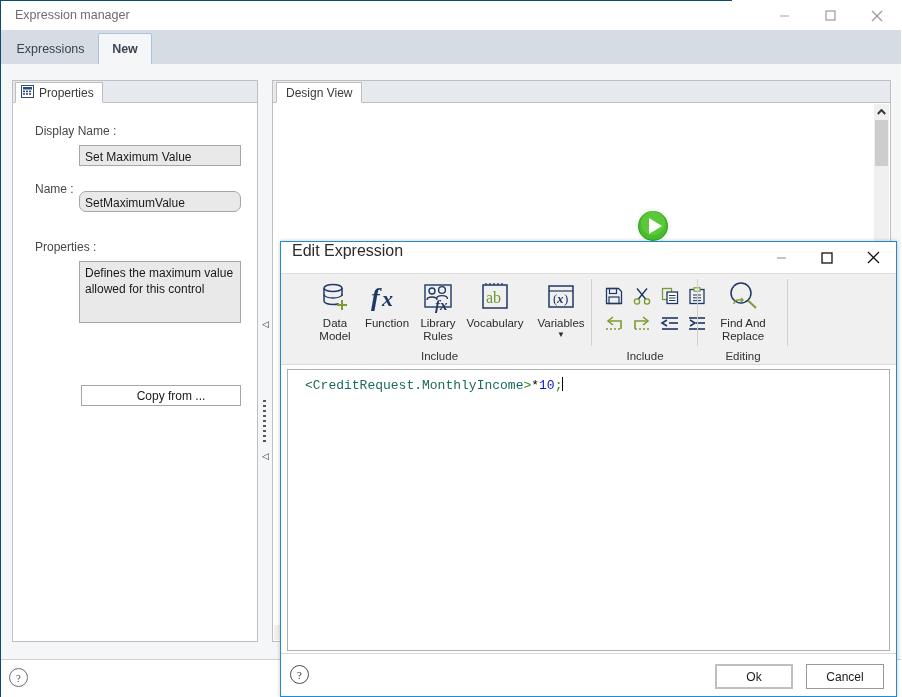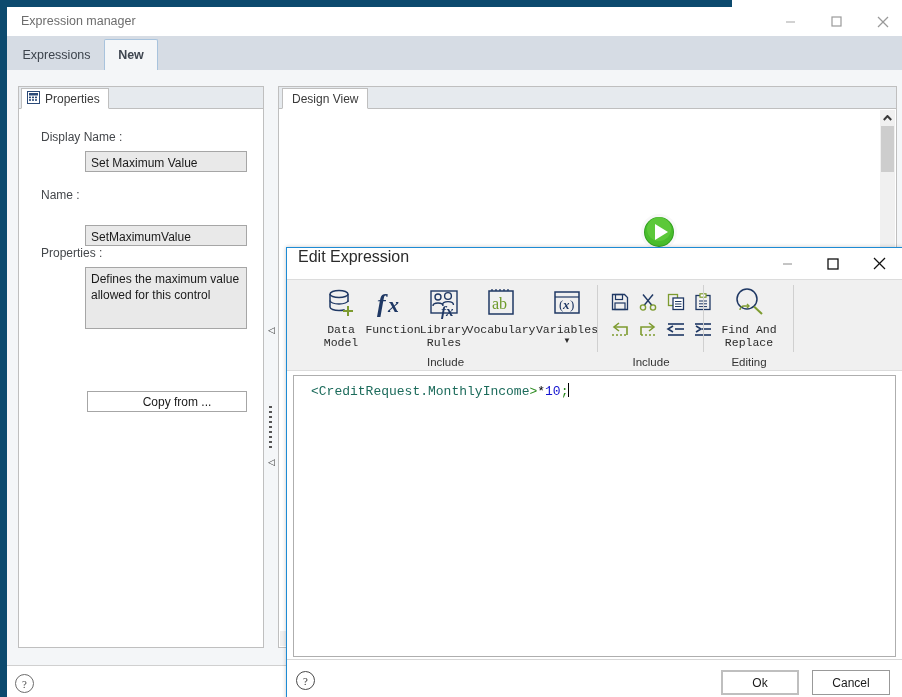--- a/index.html
+++ b/index.html
@@ -7,21 +7,21 @@
     width: 902px; height: 697px;
     overflow: hidden;
     font-family: "Liberation Sans", sans-serif;
     font-size: 12px;
     background: #ffffff;
   }
   #root {
     position: relative;
     width: 732px; height: 697px;
     background: #15803d;
-    border: 7px solid #0c4a6e;
+    border: 1px solid #0c4a6e;
     box-sizing: border-box;
   }
 
   
   .titlebar {
     position: absolute; left: 0; top: 0; width: 900px; height: 29px;
     background: #ffffff;
   }
   .titlebar .title {
     position: absolute; left: 14px; top: 7px;
@@ -241,21 +241,21 @@
   }
   .rgroup .sep {
     position: absolute; right: 0; top: 5px; bottom: 18px; width: 1px; background: #d0d0d0;
   }
   .rbtn {
     position: absolute; top: 3px; width: 68px; height: 68px;
     display: flex; flex-direction: column; align-items: center;
   }
   .rbtn .ic { height: 40px; display: flex; align-items: center; justify-content: center; }
   .rbtn .lb {
-    font-size: 11.5px; color: #2b2b2b; text-align: center; line-height: 13px; font-family: Liberation Mono, monospace;
+    font-size: 11.5px; color: #2b2b2b; text-align: center; line-height: 13px;
   }
   .caret { font-size: 8px; color: #2b2b2b; line-height: 8px; margin-top: 1px; }
   .sbtn {
     position: absolute; width: 24px; height: 24px;
     display: flex; align-items: center; justify-content: center;
   }
 
   .editor {
     position: absolute; left: 6px; top: 127px; right: 6px; bottom: 45px;
     background: #ffffff; border: 1px solid #aeaeae;
@@ -351,21 +351,21 @@
           </span>
           <span>Properties</span>
         </div>
       </div>
 
       <div class="prop-body">
         <div class="fld-label" style="left:22px; top:21px;">Display Name :</div>
         <div class="fld-box" style="left:66px; top:42px; width:162px; height:21px;">Set Maximum Value</div>
 
         <div class="fld-label" style="left:22px; top:79px;">Name :</div>
-        <div class="fld-box" style="left:66px; top:116px; width:162px; height:21px;">SetMaximumValue</div>
+        <div class="fld-box" style="left:66px; top:88px; width:162px; height:21px;border-radius:7px;">SetMaximumValue</div>
 
         <div class="fld-label" style="left:22px; top:137px;">Properties :</div>
         <div class="fld-box" style="left:66px; top:158px; width:162px; height:62px;">Defines the maximum value allowed for this control</div>
 
         <div class="btn-copyfrom">
           <span>Copy from ...</span>
         </div>
       </div>
     </div>
 

